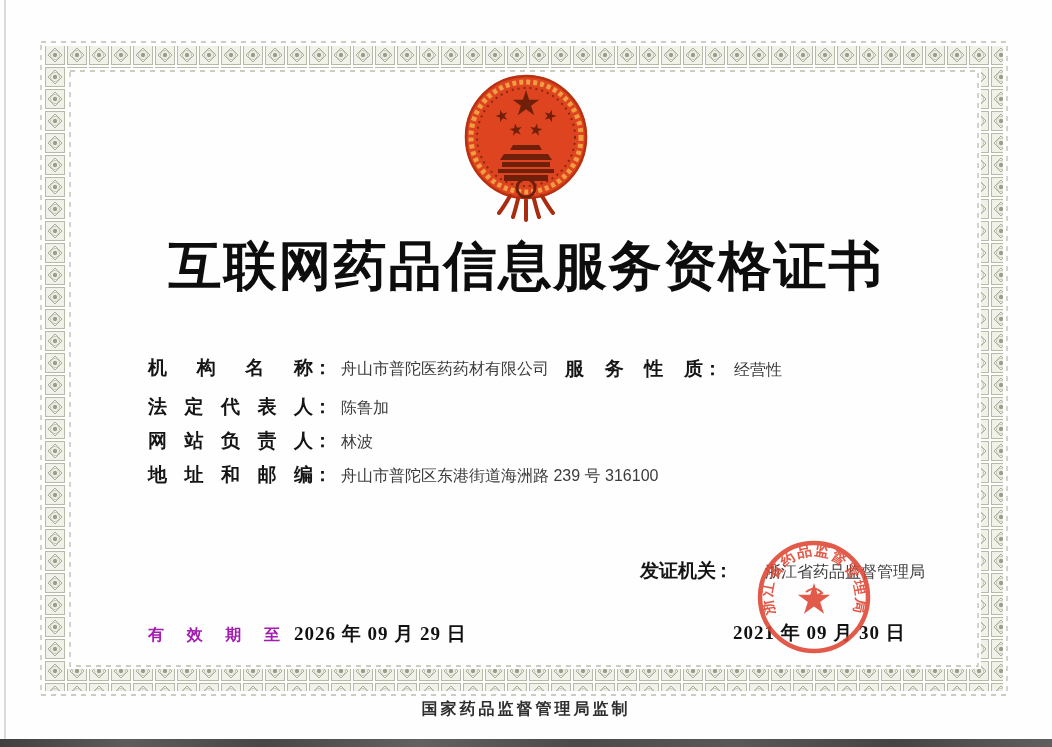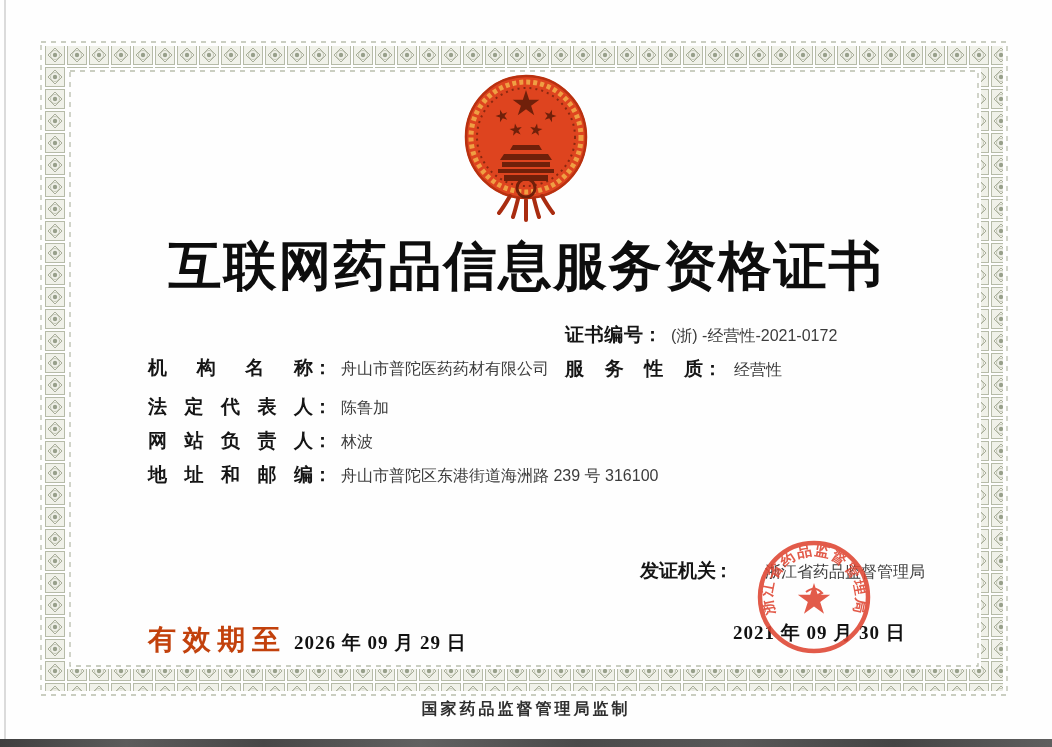--- a/index.html
+++ b/index.html
@@ -34,22 +34,22 @@
   }
   .val-issuer{margin-left:32px;}
   .val-service{margin-left:12px;}
   .domain-extra{
     position:absolute;left:341px;top:521px;line-height:19px;
     font-size:15.5px;color:#3c3c3c;white-space:nowrap;
     font-family:"Liberation Sans","DejaVu Sans",sans-serif;
   }
   .domain-extra div{min-height:19px;}
   .valid-lbl{
-    display:inline-block;width:132px;font-weight:bold;font-size:28px;
-    color:#c2410c;text-align:justify;text-align-last:justify;
+    display:inline-block;width:132px;font-weight:bold;font-size:16px;
+    color:#a21caf;text-align:justify;text-align-last:justify;
   }
   .date{font-weight:bold;font-size:19px;letter-spacing:1px;color:#111;}
   .valid-date{margin-left:14px;}
   .issue-date{position:absolute;left:733px;top:620px;}
   .footer-text{
     position:absolute;left:0;right:0;top:699px;text-align:center;
     font-size:16px;font-weight:bold;letter-spacing:3px;color:#2e2e2e;font-family:Liberation Mono, monospace;
   }
   .bottom-bar{
     position:absolute;left:0;right:0;top:739px;height:8px;
@@ -99,23 +99,20 @@
       <rect x="40" y="88" width="48" height="5"></rect>
       <rect x="36" y="95" width="56" height="4"></rect>
       <rect x="42" y="101" width="44" height="6"></rect>
     </g>
     <circle cx="64" cy="114" r="9" fill="none" stroke="#70200a" stroke-width="3"></circle>
     <path d="M48,122 q-7,12 -11,17 M56,125 q-3,12 -5,18 M64,126 v20 M72,125 q3,12 5,18 M80,122 q7,12 11,17" stroke="#a92c10" stroke-width="4" fill="none" stroke-linecap="round"></path>
   </svg>
 
   <div class="title">互联网药品信息服务资格证书</div>
 
-  <div class="row" style="left:565px;top:322px;">
-    <span class="lbl lbl-certno">证书编号</span><span class="colon">：</span><span class="val">(浙) -经营性-2021-0172</span>
-  </div>
 
   <div class="row" style="left:565px;top:356px;">
     <span class="lbl lbl-service">服务性质</span><span class="colon">：</span><span class="val val-service">经营性</span>
   </div>
 
   <div class="row" style="left:148px;top:355px;">
     <span class="lbl lbl-l">机构名称</span><span class="colon">：</span><span class="val">舟山市普陀医药药材有限公司</span>
   </div>
 
   <div class="row" style="left:148px;top:428px;">

